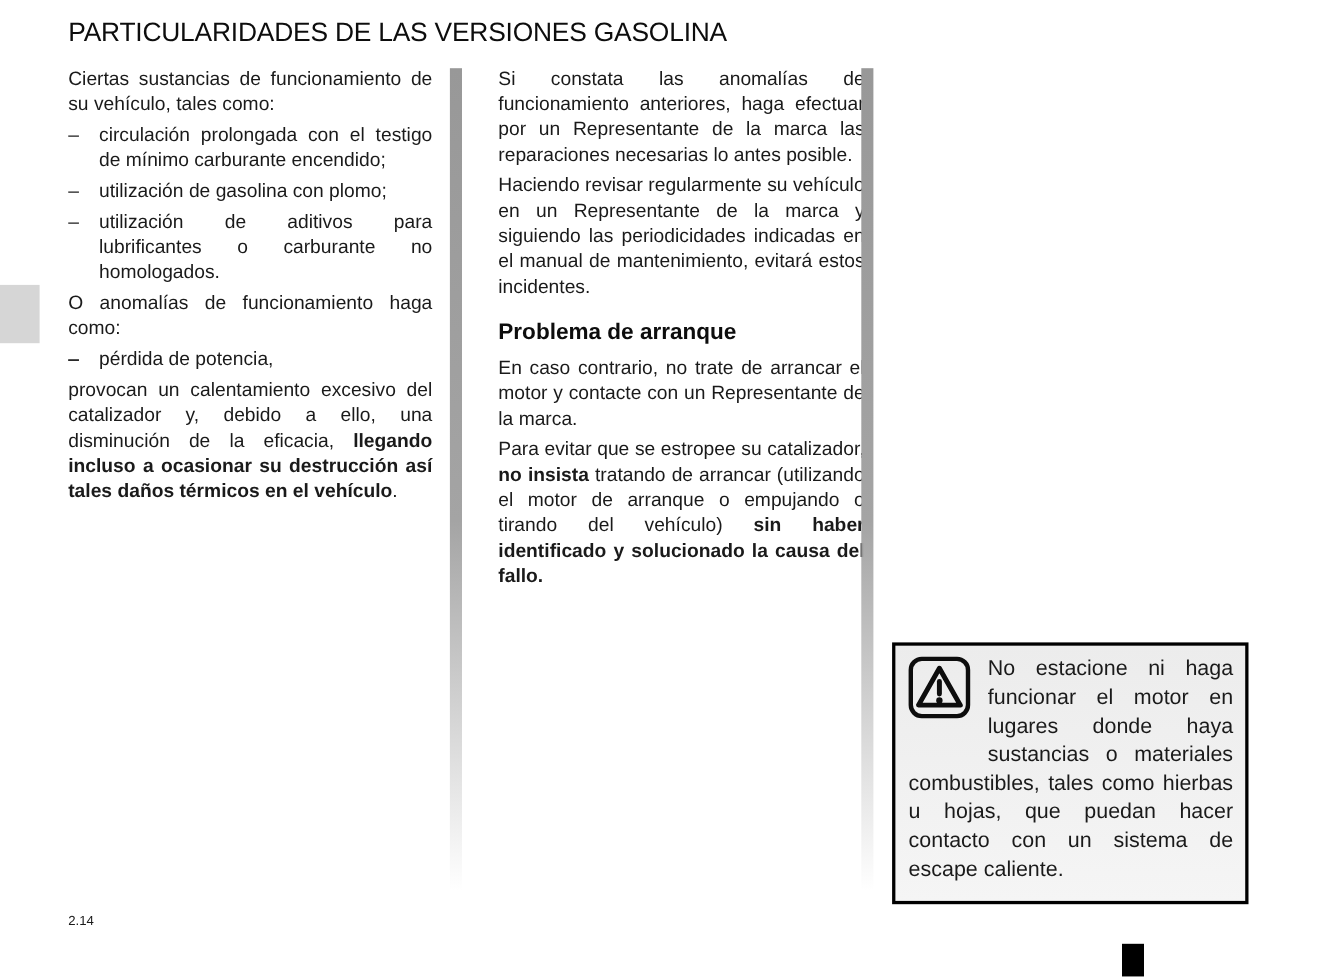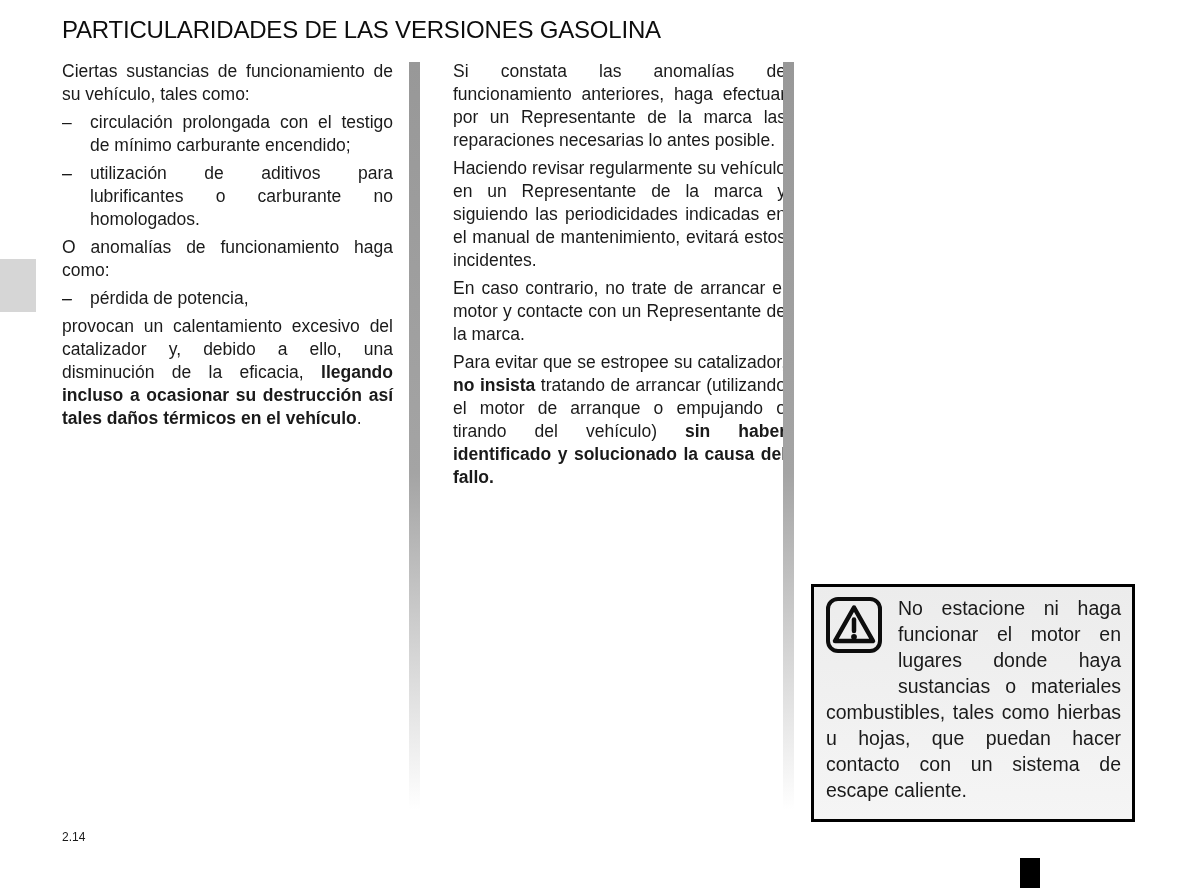--- a/index.html
+++ b/index.html
@@ -128,20 +128,21 @@
 
   <div class="col col1">
     <p>Ciertas sustancias de funcionamiento de su vehículo, tales como:</p>
 
     <div class="bullet">
       <span class="dash">–</span>
       <span>circulación prolongada con el testigo de mínimo carburante encendido;</span>
     </div>
     <div class="bullet">
       <span class="dash">–</span>
+      <span>utilización de gasolina con plomo;</span>
     </div>
     <div class="bullet">
       <span class="dash">–</span>
       <span>utilización de aditivos para lubrificantes o carburante no homologados.</span>
     </div>
 
     <p>O anomalías de funcionamiento haga como:</p>
 
     <div class="bullet">
       <span class="dash">–</span>
@@ -153,20 +154,21 @@
 
     <p><span>provocan un calentamiento excesivo del catalizador y, debido a ello, una disminución de la eficacia, </span><b>llegando incluso a ocasionar su destrucción así tales daños térmicos en el vehículo</b><span>.</span></p>
   </div>
 
   <div class="vdiv vdiv1"></div>
 
   <div class="col col2">
     <p>Si constata las anomalías de funcionamiento anteriores, haga efectuar por un Representante de la marca las reparaciones necesarias lo antes posible.</p>
     <p>Haciendo revisar regularmente su vehículo en un Representante de la marca y siguiendo las periodicidades indicadas en el manual de mantenimiento, evitará estos incidentes.</p>
 
+    <h2 class="subheading">Problema de arranque</h2>
 
     <p>En caso contrario, no trate de arrancar el motor y contacte con un Representante de la marca.</p>
 
     <p><span>Para evitar que se estropee su catalizador, </span><b>no insista</b><span> tratando de arrancar (utilizando el motor de arranque o empujando o tirando del vehículo) </span><b>sin haber identificado y solucionado la causa del fallo.</b></p>
   </div>
 
   <div class="vdiv vdiv2"></div>
 
   <div class="warning-box">
     <div class="inner">

